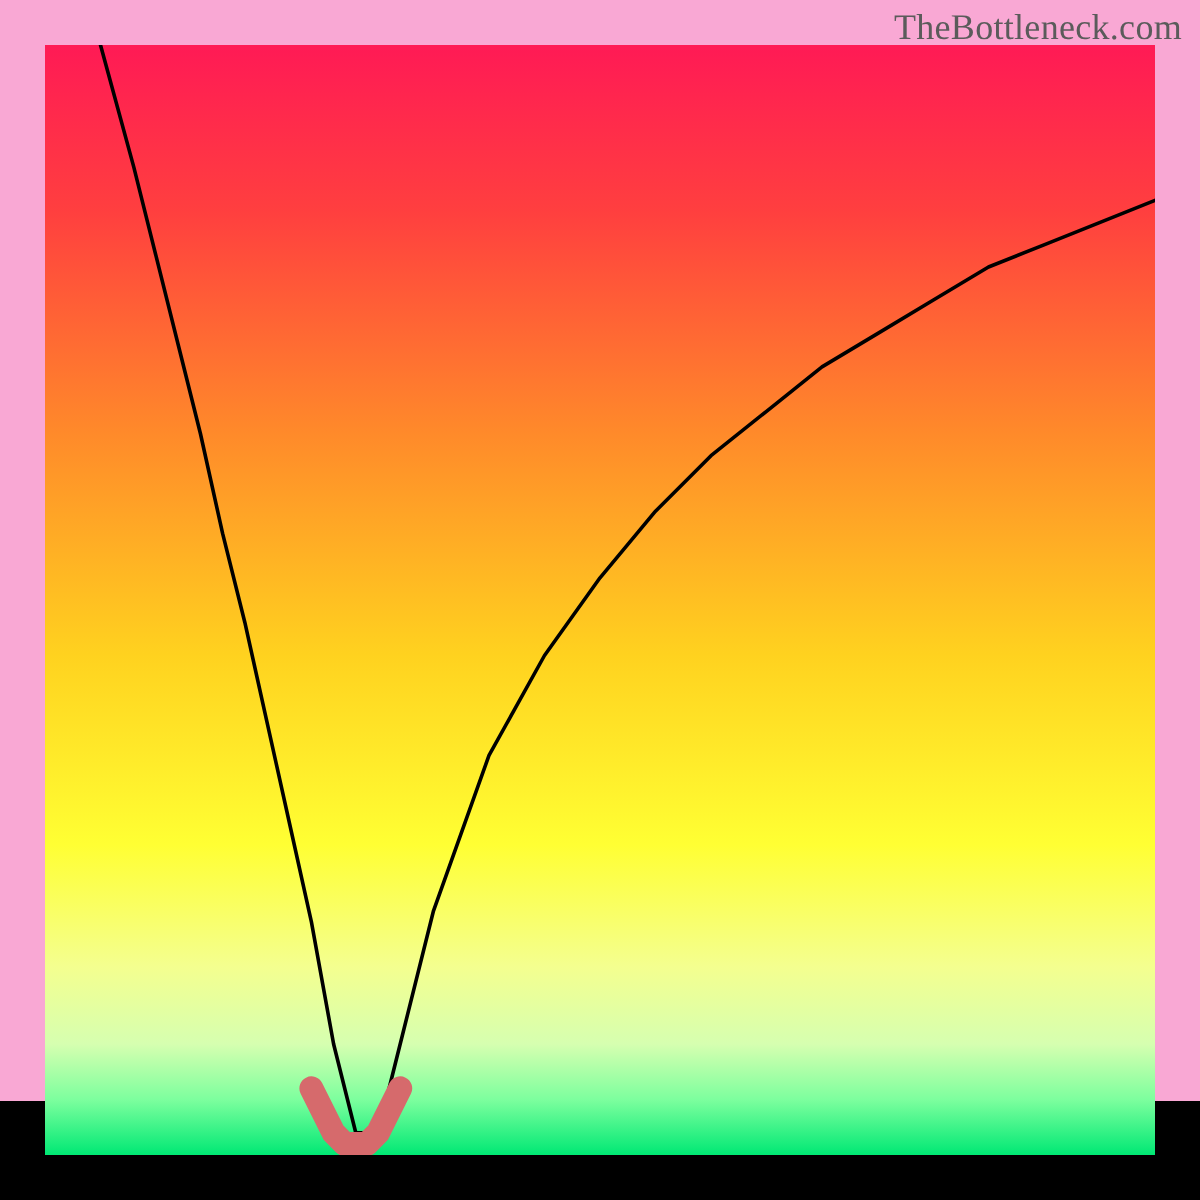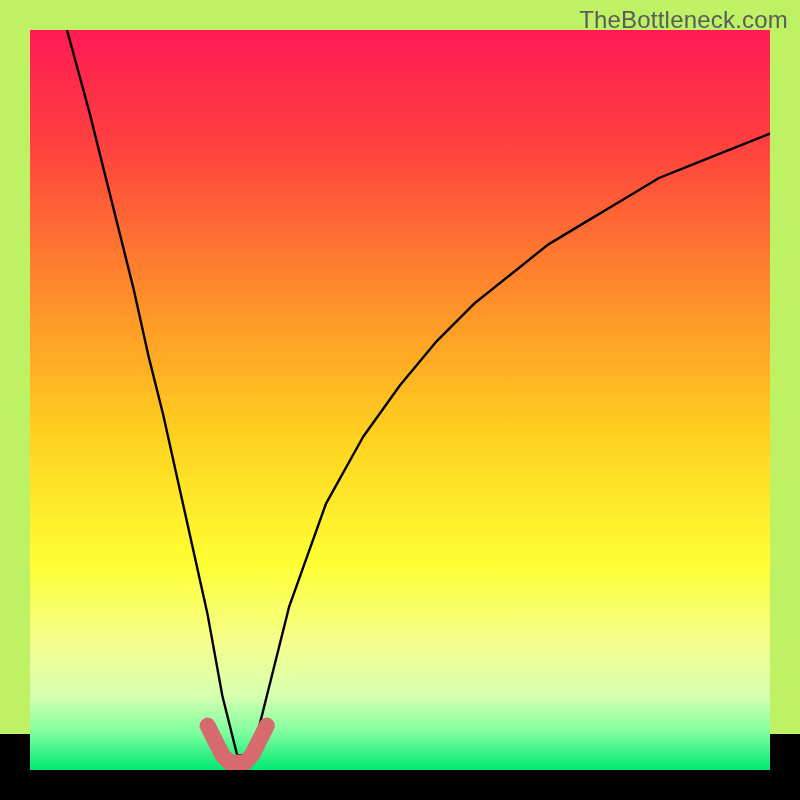--- a/index.html
+++ b/index.html
@@ -10,21 +10,22 @@
     overflow: hidden;
     background: #000;
     font-family: Arial, Helvetica, sans-serif;
   }
   .frame {
     position: absolute;
     left: 0;
     top: 0;
     width: 800px;
     height: 734px;
-    background: #bef264;
+    background: #f9a8d4;
+    font-family: Liberation Serif, serif;
   }
   .watermark {
     position: absolute;
     top: 6px;
     right: 12px;
     font-size: 24px;
     font-weight: 400;
     color: #5b5b5b;
     letter-spacing: 0.2px;
     user-select: none;

